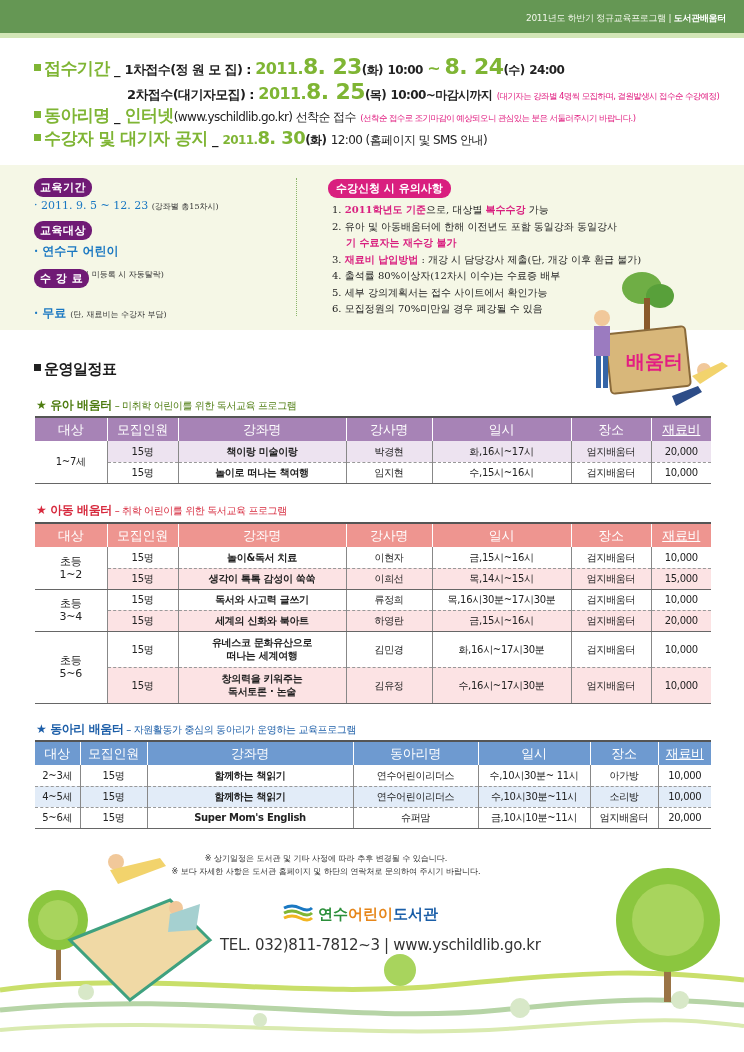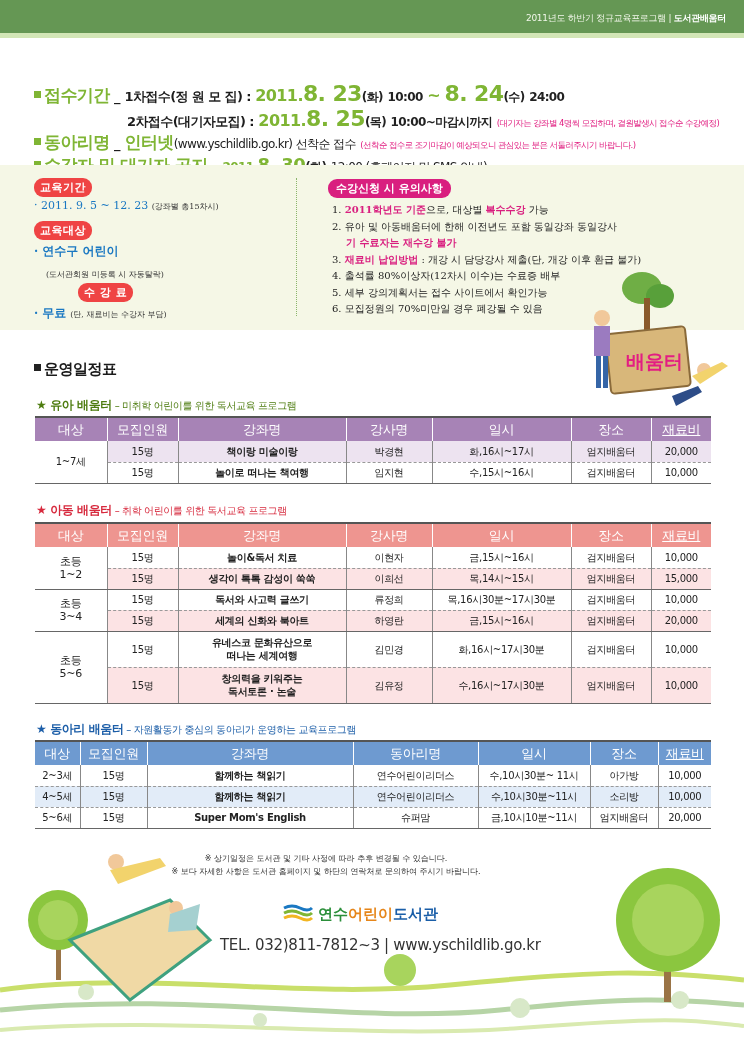--- a/index.html
+++ b/index.html
@@ -4,32 +4,32 @@
 <style>
   * { box-sizing: border-box; margin: 0; padding: 0; }
   html, body { width: 744px; height: 1052px; background: #ffffff; overflow: hidden; }
   body { font-family: "DejaVu Sans", "Liberation Sans", sans-serif; color: #222; position: relative; }
 
   .top-band { position: absolute; left: 0; top: 0; width: 744px; height: 33px; background: #659754; }
   .top-band-light { position: absolute; left: 0; top: 33px; width: 744px; height: 5px; background: #d2e6b6; }
   .top-caption { position: absolute; right: 18px; top: 12px; color: #f2f7ea; font-size: 9px; letter-spacing: -0.3px; }
   .top-caption b { font-weight: bold; color: #fff; }
 
-  .reg { position: absolute; left: 34px; white-space: nowrap; letter-spacing: -0.6px; margin-top: 27px; }
+  .reg { position: absolute; left: 34px; white-space: nowrap; letter-spacing: -0.6px; }
   .sq { display: inline-block; width: 7px; height: 7px; background: #7fb534; margin-right: 3px; vertical-align: 3px; }
   .grn-h { color: #7fb534; font-weight: bold; font-size: 17px; }
   .blk-m { color: #1d1d1d; font-weight: bold; font-size: 13px; }
   .grn-big { color: #7fb534; font-weight: bold; font-size: 22px; }
   .grn-mid { color: #7fb534; font-weight: bold; font-size: 16px; }
   .sm-b { font-size: 12px; color: #222; font-weight: bold; }
   .pink-sm { color: #e0187d; font-size: 8.5px; }
 
   .info-box { position: absolute; left: 0; top: 165px; width: 744px; height: 165px; background: #f5f7e6; }
   .divider-v { position: absolute; left: 296px; top: 178px; height: 138px; border-left: 1px dotted #8bb56b; }
-  .pill-blue { display: inline-block; background: #ef4444; color: #fff; font-weight: bold; font-size: 11px; padding: 2px 6px; border-radius: 9px; letter-spacing: 0.5px; }
+  .pill-blue { display: inline-block; background: #701a75; color: #fff; font-weight: bold; font-size: 11px; padding: 2px 6px; border-radius: 9px; letter-spacing: 0.5px; }
   .pill-pink { display: inline-block; background: #d91f7f; color: #fff; font-weight: bold; font-size: 11px; padding: 2px 8px; border-radius: 9px; }
   .lft { position: absolute; left: 34px; font-family: "DejaVu Serif", serif; white-space: nowrap; }
   .blue-t { color: #1a78c2; font-weight: bold; }
   .gray-s { color: #333; font-size: 8px; }
   .rules { position: absolute; left: 332px; top: 202px; font-family: "DejaVu Serif", serif; font-size: 10px; line-height: 16.5px; color: #222; white-space: nowrap; }
   .pk { color: #d91f7f; font-weight: bold; }
 
   .sched-title { position: absolute; left: 34px; top: 360px; font-size: 15px; font-weight: bold; color: #1a1a1a; letter-spacing: -0.5px; }
   .sched-title .bsq { display: inline-block; width: 7px; height: 7px; background: #222; vertical-align: 3px; margin-right: 3px; }
 
@@ -107,21 +107,21 @@
 <div class="divider-v"></div>
 
 <div class="lft" style="top:176px;"><span class="pill-blue">교육기간</span></div>
 <div class="lft" style="top:199px; font-size:11px;">
   <span class="blue-t" style="font-weight:normal">· 2011. 9. 5 ~ 12. 23</span>
   <span class="gray-s">(강좌별 총15차시)</span>
 </div>
 <div class="lft" style="top:219px;"><span class="pill-blue">교육대상</span></div>
 <div class="lft" style="top:243px; font-size:12px;"><span class="blue-t">· 연수구 어린이</span></div>
 <div class="lft" style="top:262px; left:46px;"><span class="gray-s">(도서관회원 미등록 시 자동탈락)</span></div>
-<div class="lft" style="top:281px;margin-left:44px;"><span class="pill-blue">수 강 료</span></div>
+<div class="lft" style="top:267px;"><span class="pill-blue">수 강 료</span></div>
 <div class="lft" style="top:305px; font-size:12px;">
   <span class="blue-t">· 무료</span>
   <span class="gray-s">(단, 재료비는 수강자 부담)</span>
 </div>
 
 <div style="position:absolute; left:328px; top:177px;"><span class="pill-pink">수강신청 시 유의사항</span></div>
 <div class="rules">
   <div><span>1.</span> <span class="pk">2011학년도 기준</span><span>으로, 대상별 </span><span class="pk">복수수강</span><span> 가능</span></div>
   <div><span>2.</span> <span>유아 및 아동배움터에 한해 이전년도 포함 동일강좌 동일강사</span></div>
   <div style="padding-left:14px"><span class="pk">기 수료자는 재수강 불가</span></div>

